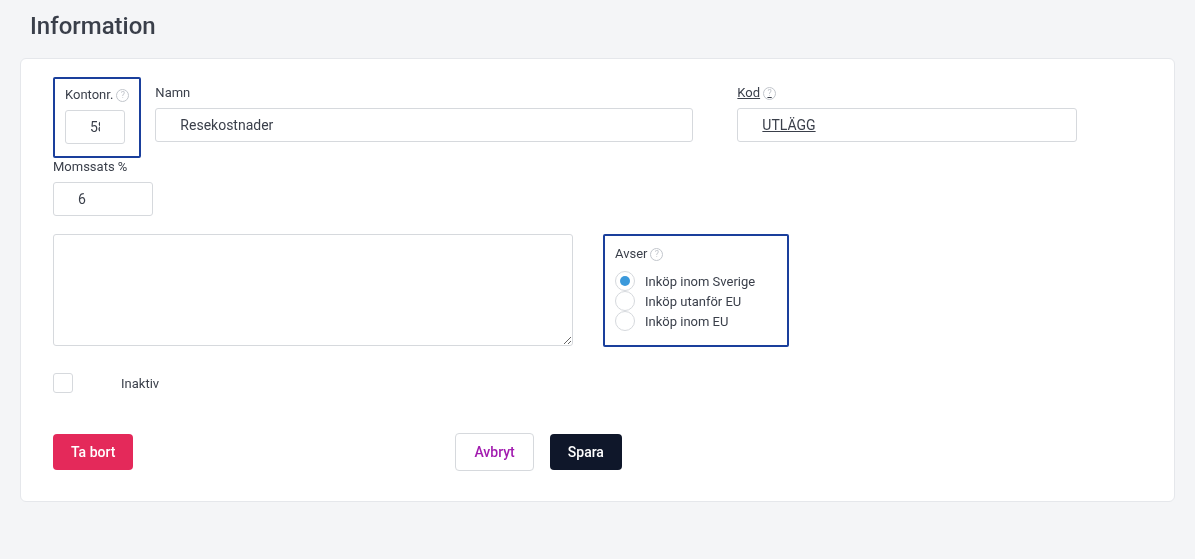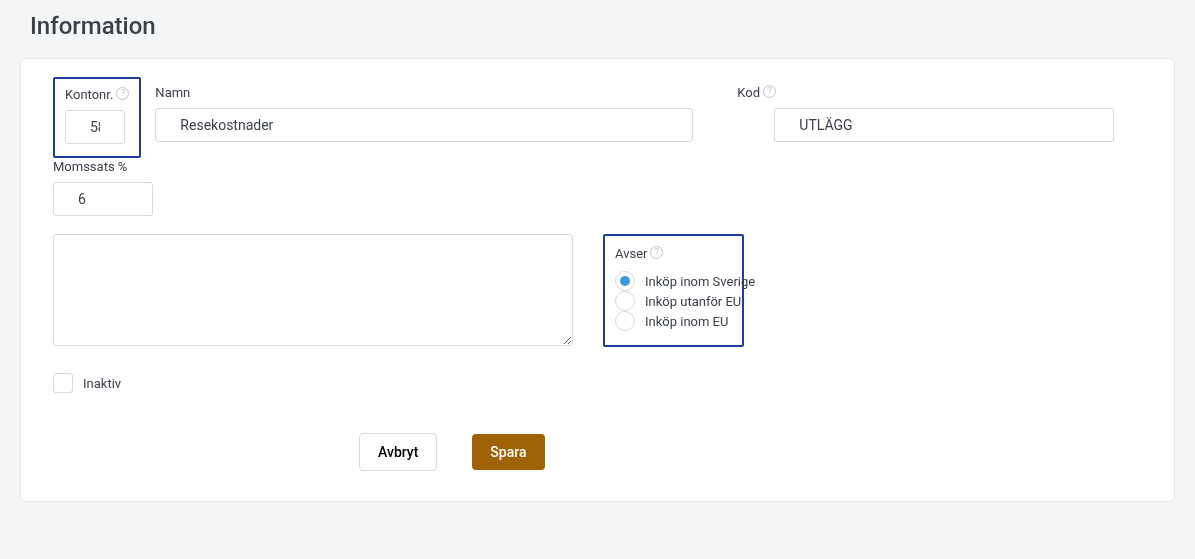--- a/index.html
+++ b/index.html
@@ -40,21 +40,21 @@
     }
     .field-group {
       display: flex;
       flex-direction: column;
       gap: 8px;
     }
     .field-label {
       font-size: 13px;
       color: #3a3f4a;
       display: flex;
-      align-items: flex-start;
+      align-items: flex-end;
       gap: 3px;
     }
     .help-icon {
       display: inline-flex;
       align-items: center;
       justify-content: center;
       width: 13px;
       height: 13px;
       border-radius: 50%;
       border: 1px solid #c2c6cc;
@@ -78,24 +78,24 @@
       flex: 0 0 538px;
       padding-top: 8px;
     }
     .namn-input {
       width: 100%;
     }
     .kod-group {
       flex: 0 0 340px;
       margin-left: 30px;
       padding-top: 8px;
+      text-decoration: underline;
     }
     .kod-input {
       width: 100%;
-      margin-left: 37px;
     }
     .moms-row {
       margin-top: 1px;
     }
     .moms-input {
       width: 100px;
     }
     .mid-row {
       display: flex;
       gap: 30px;
@@ -113,21 +113,21 @@
       color: #3a3f4a;
       width: 100%;
       height: 112px;
       resize: both;
       font-family: inherit;
     }
     .avser-highlight {
       border: 2px solid #1a3f9c;
       border-radius: 2px;
       padding: 10px 14px 14px 10px;
-      width: 141px;
+      width: 186px;
       flex-shrink: 0;
     }
     .radio-list {
       display: flex;
       flex-direction: column;
       gap: 0;
       margin-top: 10px;
     }
     .radio-item {
       display: flex;
@@ -166,20 +166,21 @@
       width: 20px;
       height: 20px;
       border: 1px solid #d6d9dd;
       border-radius: 3px;
       background: #fff;
       cursor: pointer;
     }
     .checkbox-label {
       font-size: 13px;
       color: #3a3f4a;
+      margin-left: 38px;
     }
     .buttons-row {
       display: flex;
       align-items: center;
       margin-top: 40px;
       gap: 16px;
     }
     .btn {
       padding: 10px 18px;
       border-radius: 4px;
@@ -188,27 +189,26 @@
       cursor: pointer;
       border: none;
       font-family: inherit;
     }
     .btn-delete {
       background-color: #e4295a;
       color: #fff;
     }
     .btn-cancel {
       background-color: #fff;
-      color: #000000;
+      color: #a21caf;
       border: 1px solid #d6d9dd;
     }
     .btn-save {
-      background-color: #a16207;
+      background-color: #0f172a;
       color: #fff;
-      margin-left: 19px;
     }
     .buttons-spacer {
       flex: 0 0 290px;
     }
   </style>
 </head>
 <body>
 
 <h1 class="page-title">Information</h1>
 
@@ -274,18 +274,19 @@
       </div>
     </div>
   </div>
 
   <div class="checkbox-row">
     <div class="checkbox"></div>
     <span class="checkbox-label">Inaktiv</span>
   </div>
 
   <div class="buttons-row">
+    <button class="btn btn-delete">Ta bort</button>
     <div class="buttons-spacer"></div>
     <button class="btn btn-cancel">Avbryt</button>
     <button class="btn btn-save">Spara</button>
   </div>
 
 </div>
 
 </body></html>

